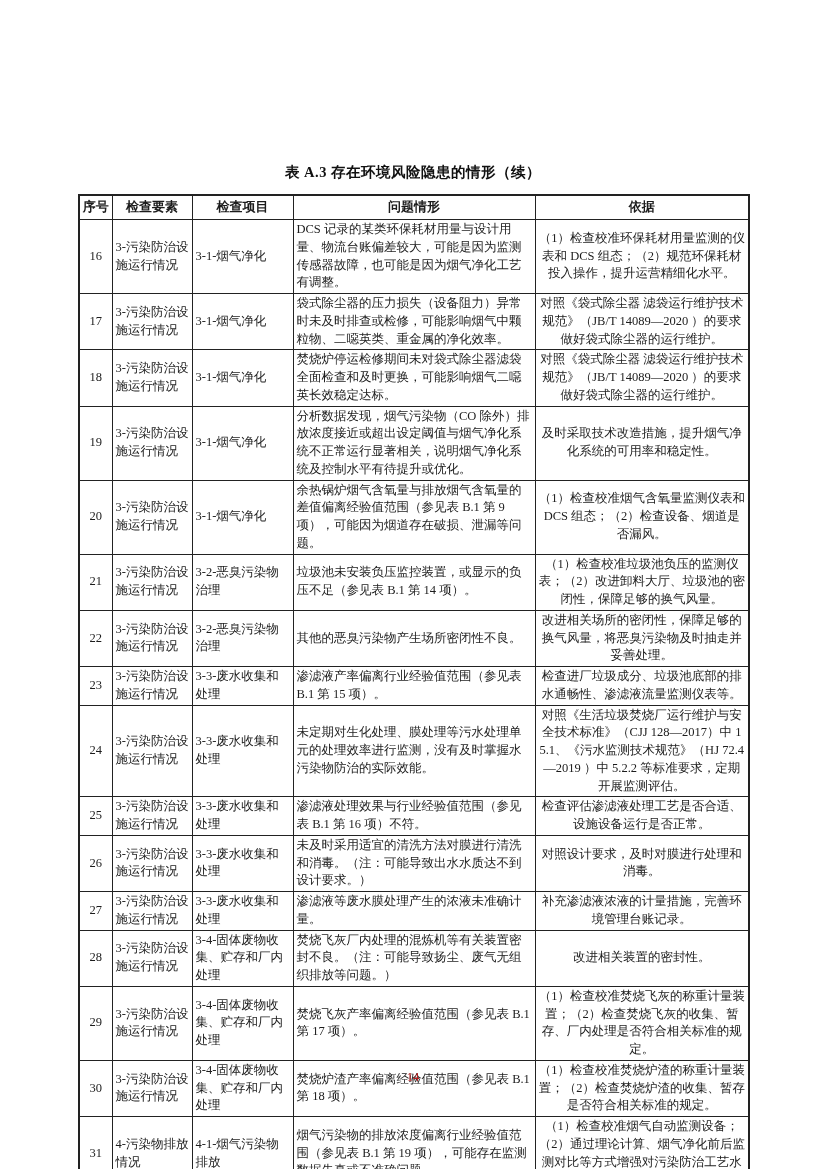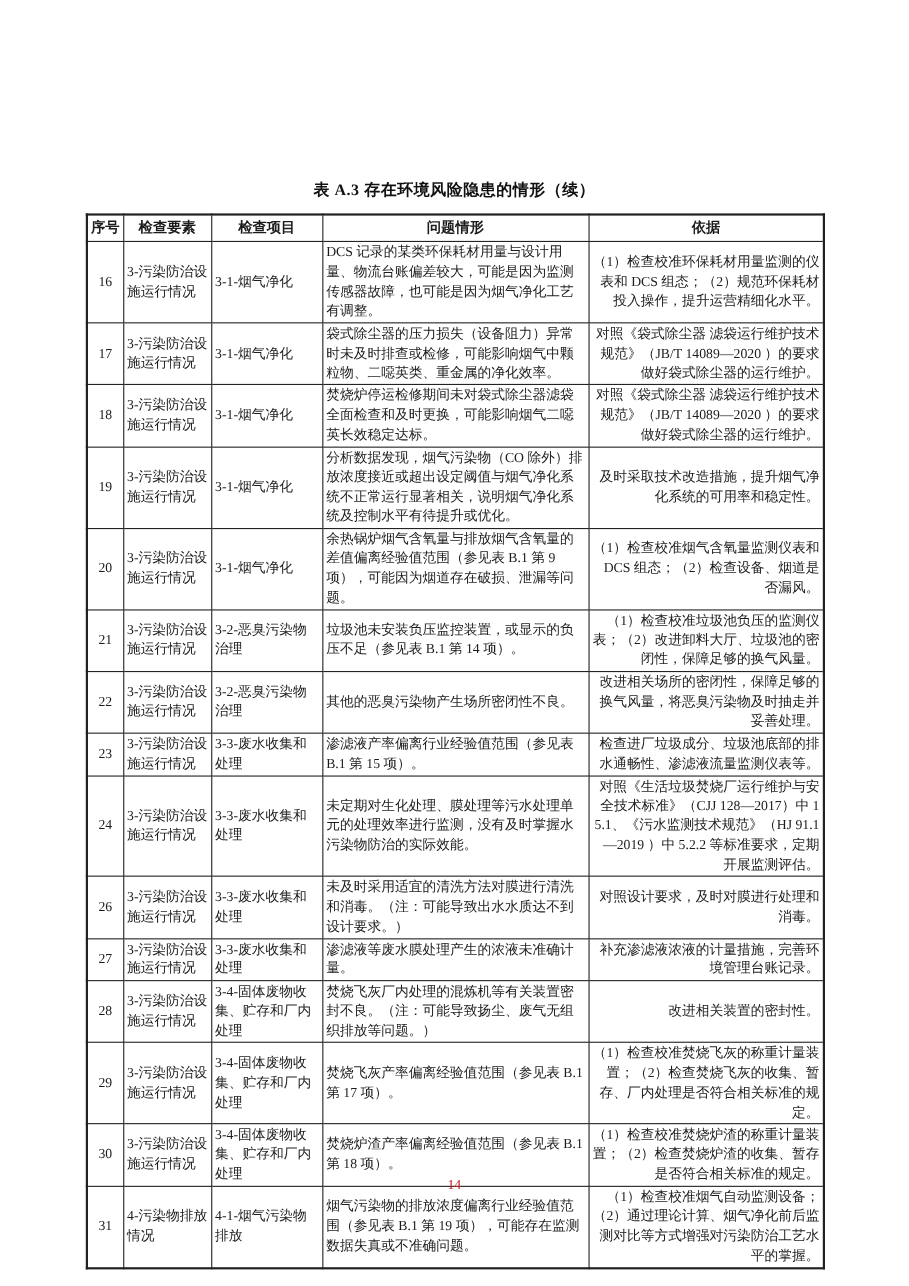--- a/index.html
+++ b/index.html
@@ -50,21 +50,21 @@
     font-weight: bold;
     height: 21px;
     font-size: 13px;
     padding: 1px 2px;
     margin-top: 28px;
   }
   td.col-no { text-align: center; }
   td.col-element { text-align: left; }
   td.col-item { text-align: left; font-family: Liberation Serif, serif; }
   td.col-problem { text-align: left; }
-  td.col-basis { text-align: right; }
+  td.col-basis { text-align: center; }
   .page-number {
     position: absolute;
     top: 1070px;
     left: 0;
     width: 100%;
     text-align: center;
     font-size: 12.5px;
     color: #b91c1c;
   }
 </style>
@@ -147,21 +147,28 @@
     <td class="col-element">3-污染防治设施运行情况</td>
     <td class="col-item">3-3-废水收集和处理</td>
     <td class="col-problem">渗滤液产率偏离行业经验值范围（参见表 B.1 第 15 项）。</td>
     <td class="col-basis">检查进厂垃圾成分、垃圾池底部的排水通畅性、渗滤液流量监测仪表等。</td>
   </tr>
         <tr>
     <td class="col-no">24</td>
     <td class="col-element">3-污染防治设施运行情况</td>
     <td class="col-item">3-3-废水收集和处理</td>
     <td class="col-problem">未定期对生化处理、膜处理等污水处理单元的处理效率进行监测，没有及时掌握水污染物防治的实际效能。</td>
-    <td class="col-basis">对照《生活垃圾焚烧厂运行维护与安全技术标准》（CJJ 128—2017）中 15.1、《污水监测技术规范》（HJ 91.1—2019 ）中 5.2.2 等标准要求，定期开展监测评估。</td>
+    <td class="col-basis">对照《生活垃圾焚烧厂运行维护与安全技术标准》（CJJ 128—2017）中 15.1、《污水监测技术规范》（HJ 72.4—2019 ）中 5.2.2 等标准要求，定期开展监测评估。</td>
+  </tr>
+        <tr>
+    <td class="col-no">25</td>
+    <td class="col-element">3-污染防治设施运行情况</td>
+    <td class="col-item">3-3-废水收集和处理</td>
+    <td class="col-problem">渗滤液处理效果与行业经验值范围（参见表 B.1 第 16 项）不符。</td>
+    <td class="col-basis">检查评估渗滤液处理工艺是否合适、设施设备运行是否正常。</td>
   </tr>
         <tr>
     <td class="col-no">26</td>
     <td class="col-element">3-污染防治设施运行情况</td>
     <td class="col-item">3-3-废水收集和处理</td>
     <td class="col-problem">未及时采用适宜的清洗方法对膜进行清洗和消毒。（注：可能导致出水水质达不到设计要求。）</td>
     <td class="col-basis">对照设计要求，及时对膜进行处理和消毒。</td>
   </tr>
         <tr>
     <td class="col-no">27</td>

